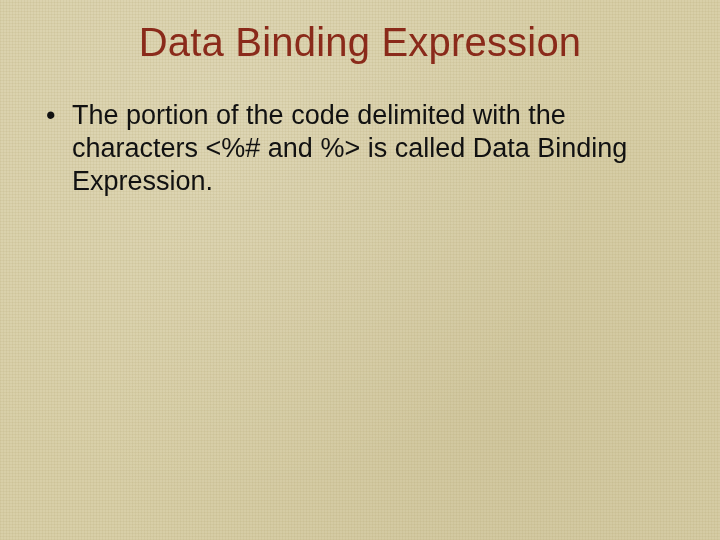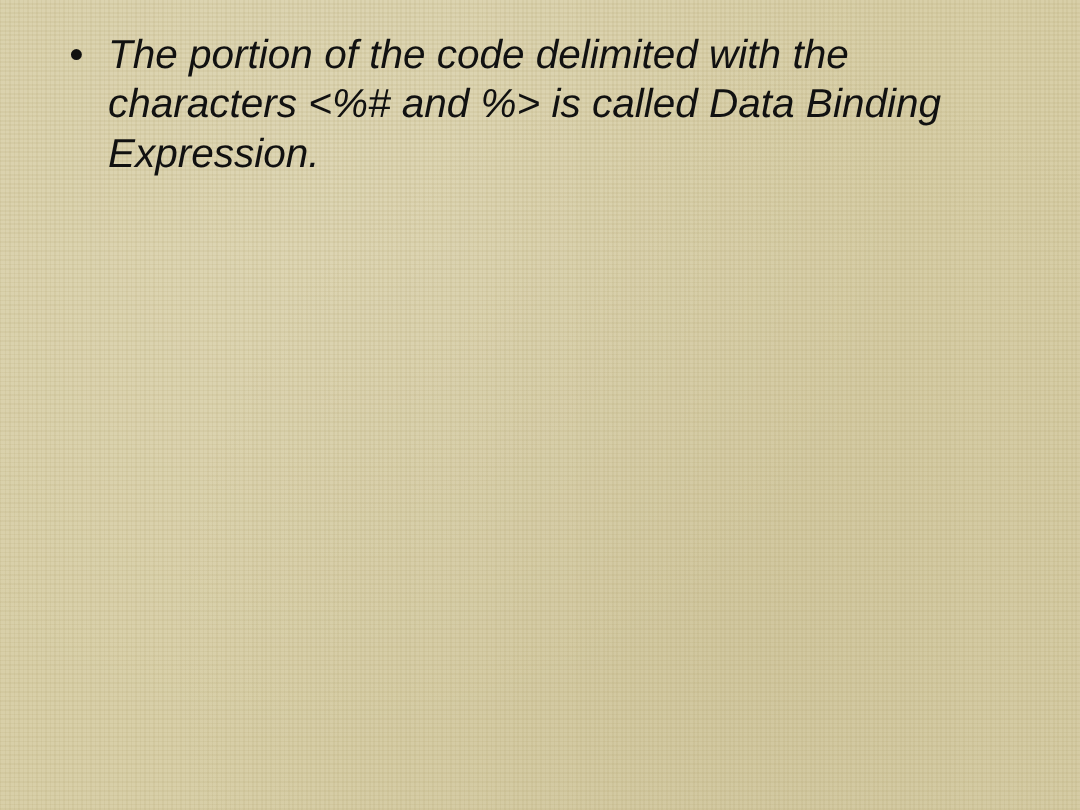--- a/index.html
+++ b/index.html
@@ -28,21 +28,20 @@
     font-size: 40px;
     color: #8a2a1a;
     margin: 0 0 34px 0;
     font-weight: normal;
     letter-spacing: 0.2px;
   }
   ul.bullets {
     list-style: none;
     margin: 0;
     padding: 0 0 0 4px;
-    font-style: italic;
   }
   ul.bullets > li {
     position: relative;
     font-size: 27px;
     line-height: 1.22;
     color: #111;
     padding-left: 28px;
     margin-bottom: 4px;
   }
   ul.bullets > li::before {
@@ -51,17 +50,18 @@
     left: 2px;
     top: 0;
     font-size: 27px;
     color: #111;
   }
 </style>
 </head>
 <body>
 
 <div class="slide">
+  <h1 class="title">Data Binding Expression</h1>
 
   <ul class="bullets">
     <li>The portion of the code delimited with the characters &lt;%# and %&gt; is called Data Binding Expression.</li>
   </ul>
 </div>
 
 </body></html>

